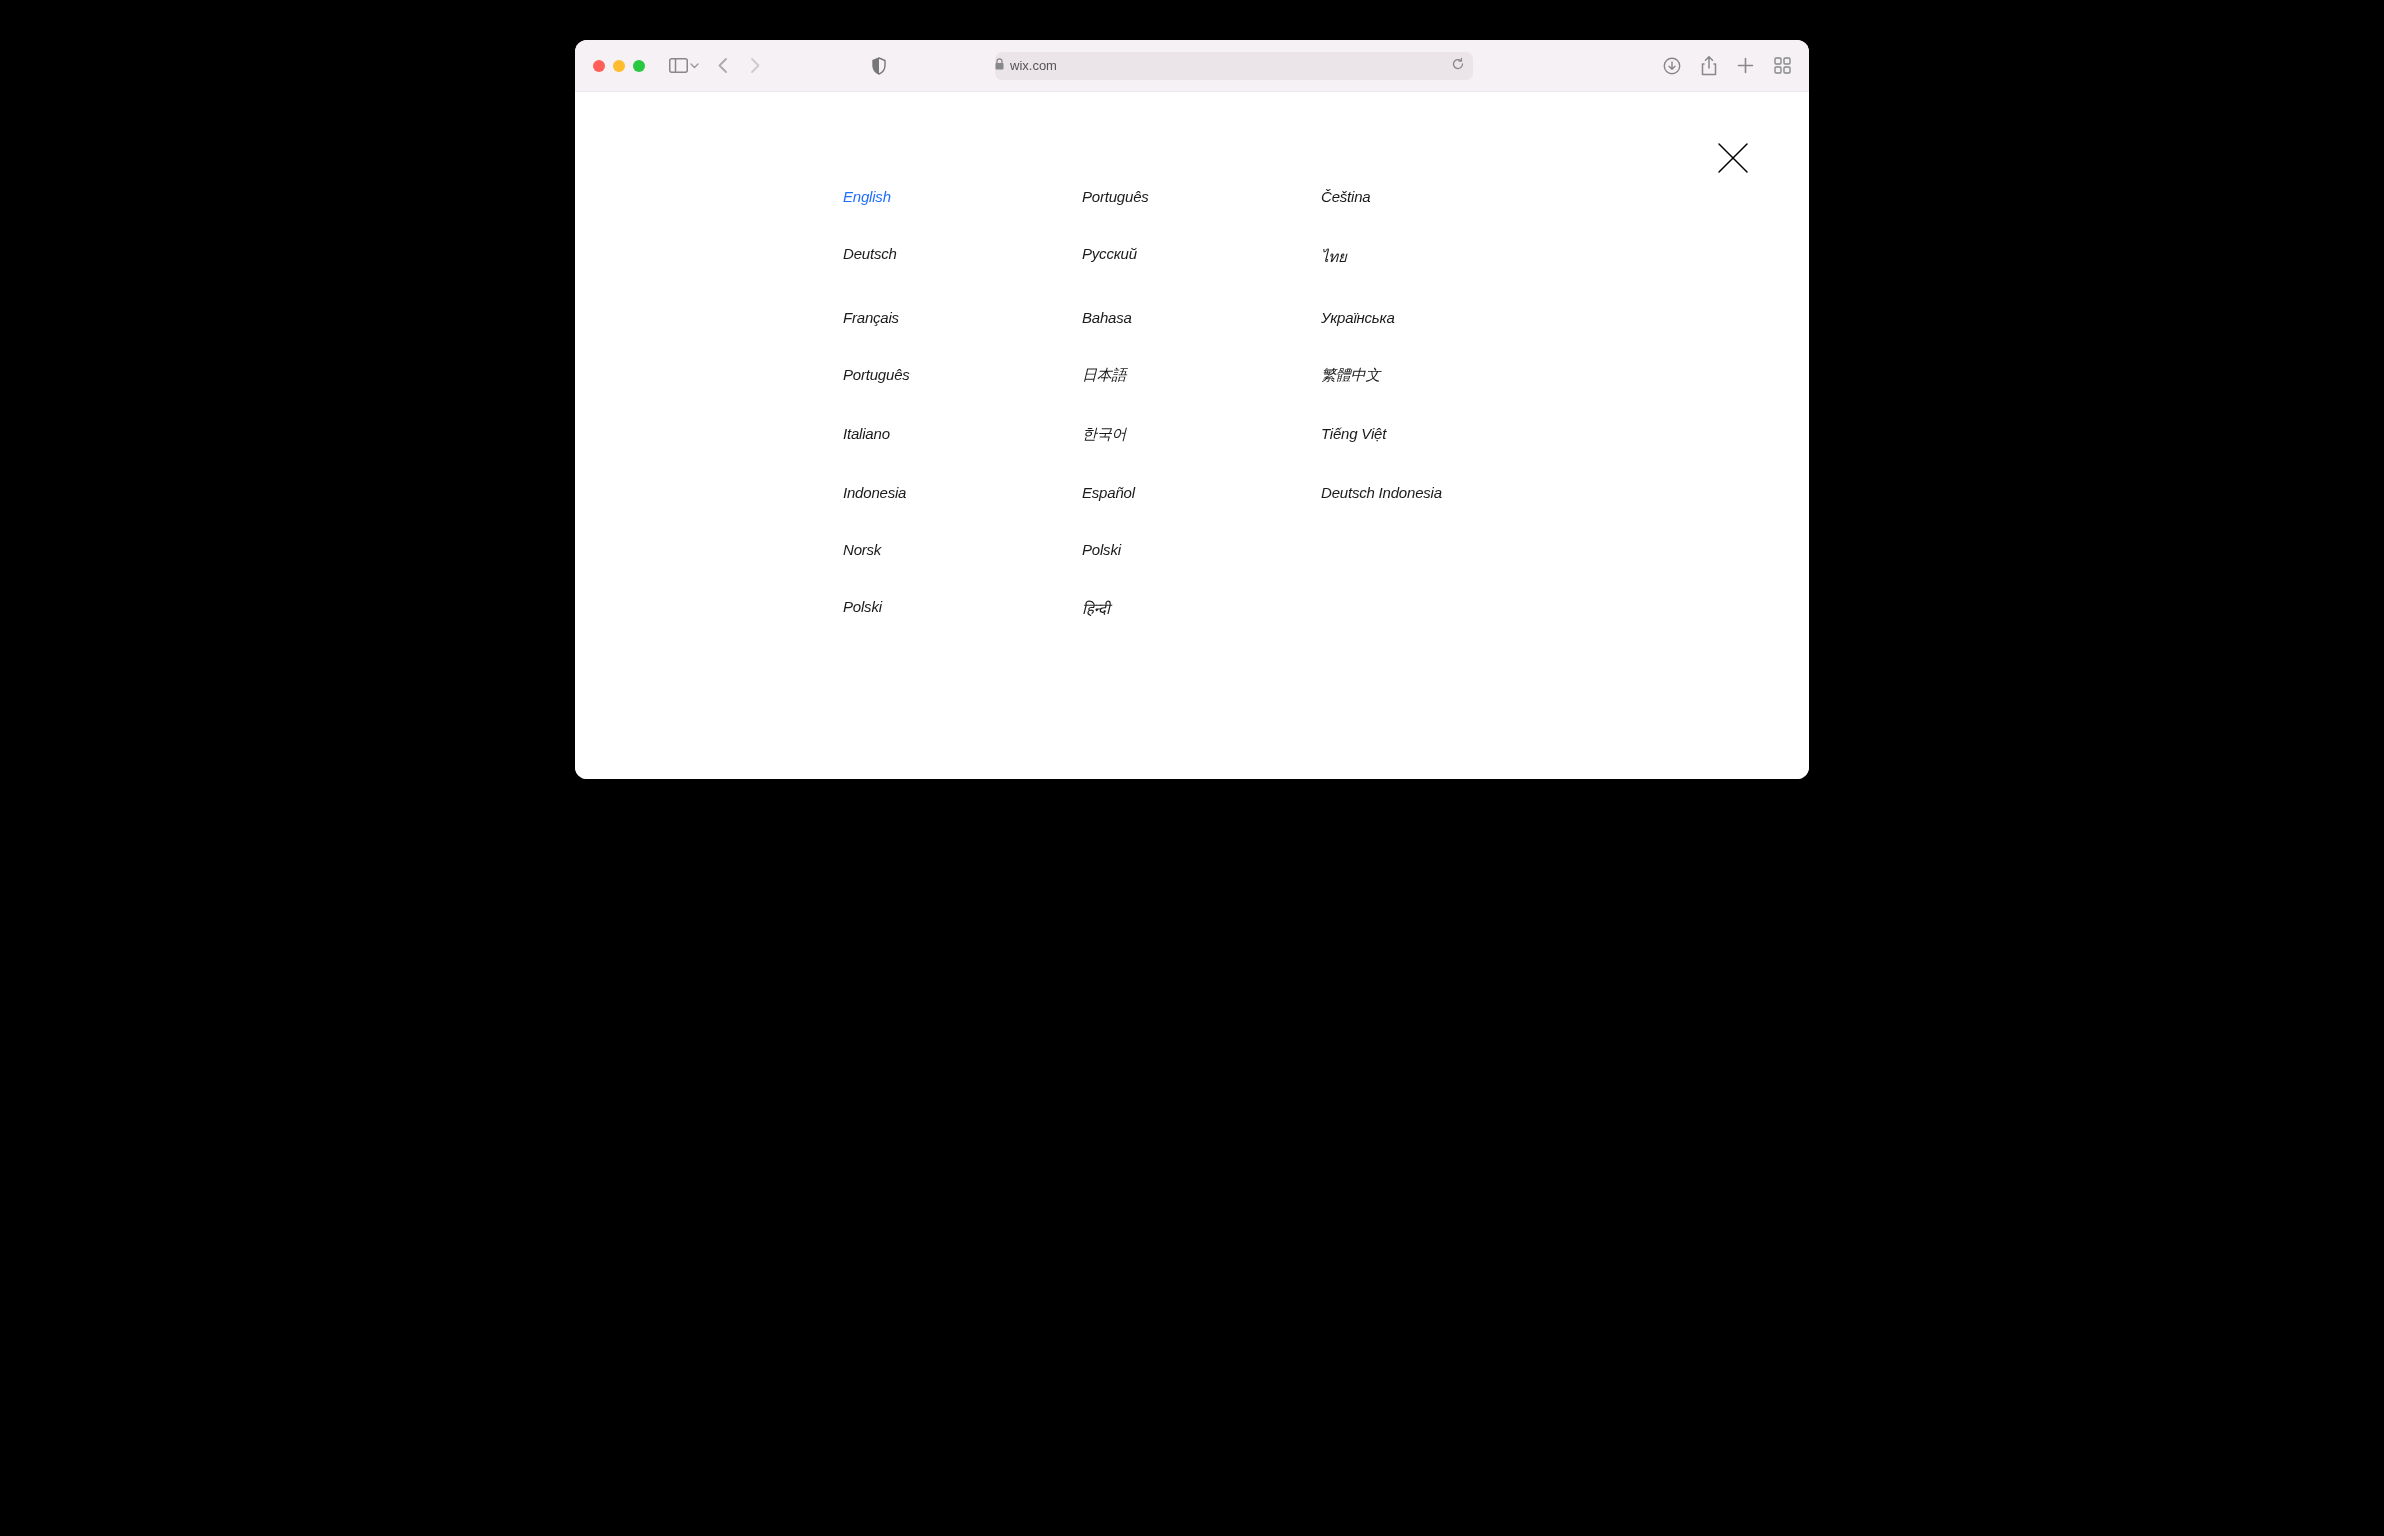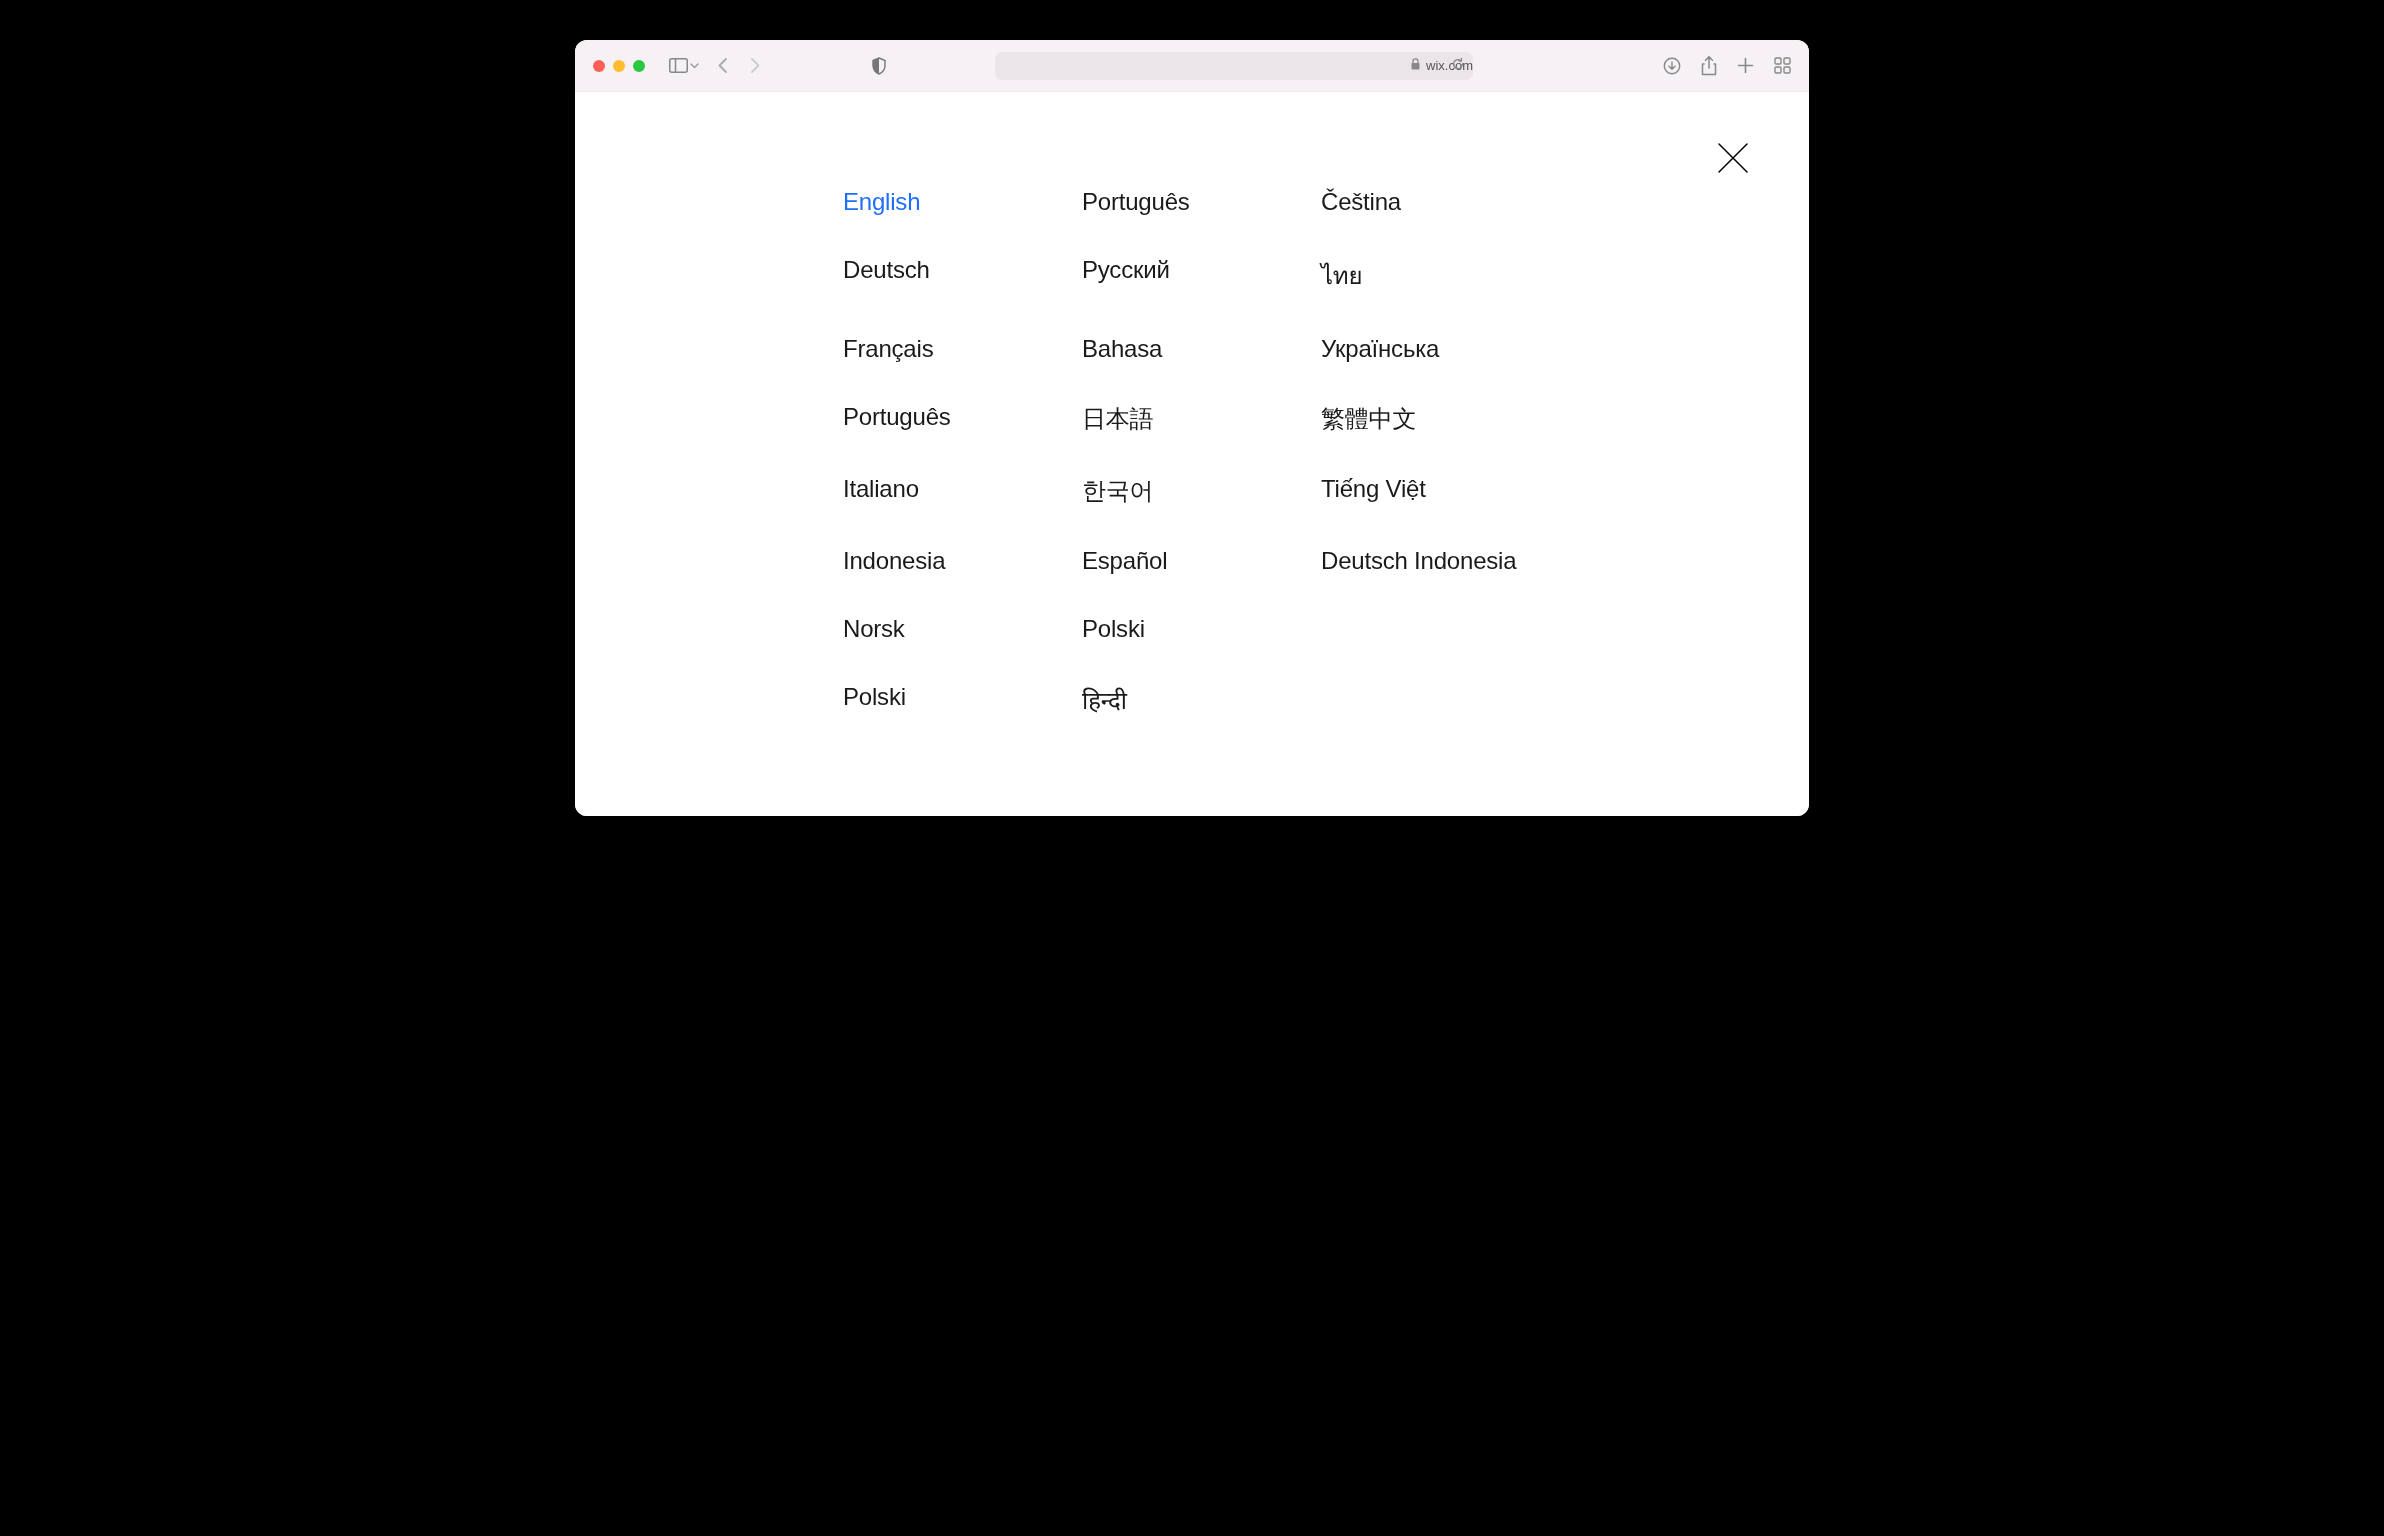--- a/index.html
+++ b/index.html
@@ -85,21 +85,21 @@
     }
 
     .address-bar {
       flex: 1;
       max-width: 478px;
       height: 28px;
       background: #ebe5e9;
       border-radius: 7px;
       display: flex;
       align-items: center;
-      justify-content: flex-end;
+      justify-content: flex-start;
       position: relative;
       margin: 0 auto;
     }
 
     .address-content {
       display: flex;
       align-items: center;
       gap: 6px;
       color: #555;
       font-size: 13px;
@@ -136,25 +136,26 @@
     .lang-grid {
       display: grid;
       grid-template-columns: repeat(3, 239px);
       column-gap: 0px;
       row-gap: 40px;
       margin-left: 159px;
       margin-top: 16px;
     }
 
     .lang-item {
-      font-size: 24px;
+      font-size: 15px;
       color: #1a1a1a;
       cursor: pointer;
       font-weight: 400;
       letter-spacing: -0.2px;
+      font-style: italic;
     }
 
     .lang-item.selected {
       color: #1f6fff;
     }
 
   </style>
 </head>
 <body>
 

